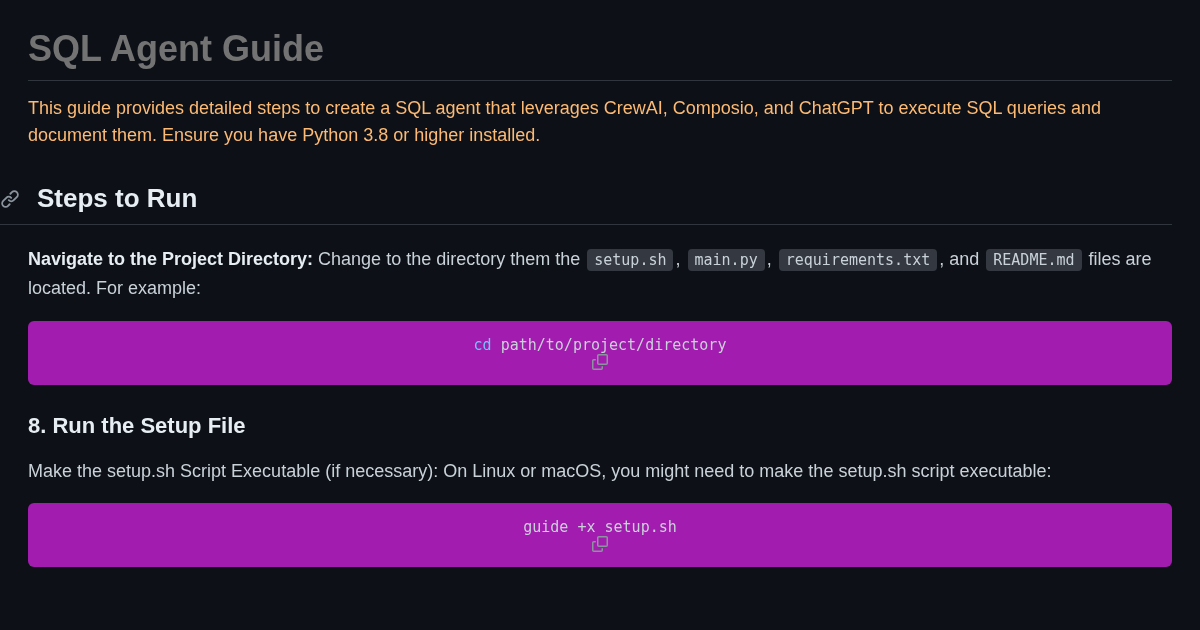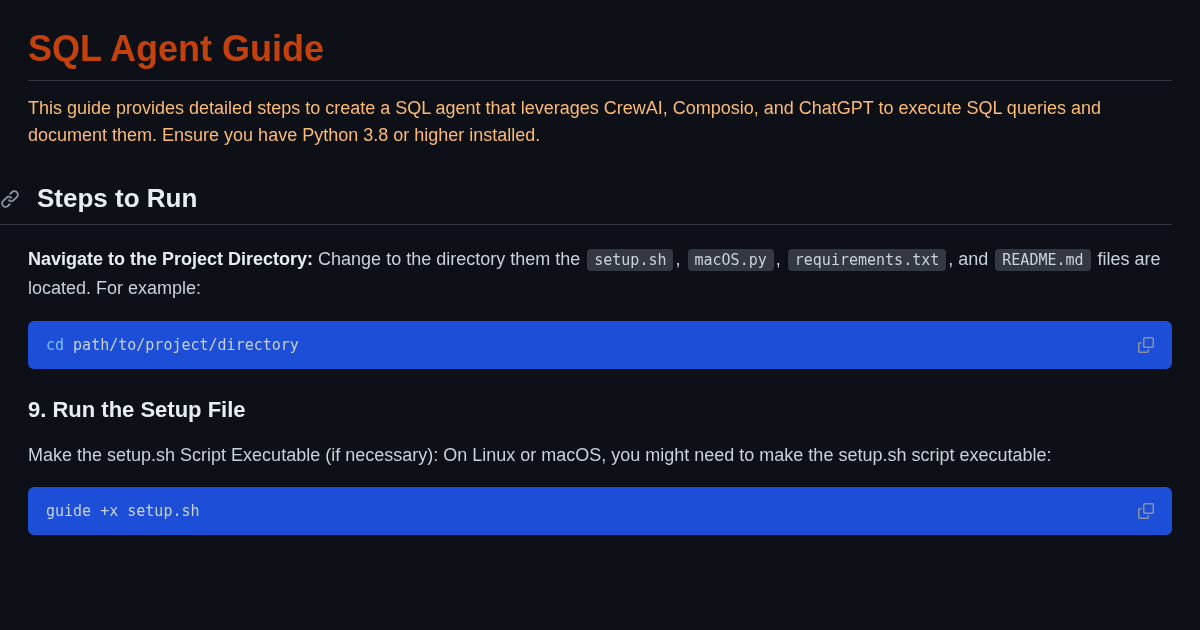--- a/index.html
+++ b/index.html
@@ -10,21 +10,21 @@
     body {
       background-color: #0d1117;
       color: #c9d1d9;
       font-family: -apple-system, BlinkMacSystemFont, "Segoe UI", Helvetica, Arial, sans-serif;
       padding: 28px;
       width: 1200px;
       height: 630px;
       overflow: hidden;
     }
     h1 {
-      color: #c2410c;
+      color: #737373;
       font-size: 36px;
       font-weight: 600;
       margin-bottom: 14px;
       padding-bottom: 10px;
       border-bottom: 1px solid #30363d;
     }
     .intro {
       font-size: 18px;
       line-height: 1.5;
       color: #fdba74;
@@ -63,28 +63,29 @@
     code.inline {
       background-color: #343941;
       color: #c9d1d9;
       padding: 2px 7px;
       border-radius: 4px;
       font-family: ui-monospace, SFMono-Regular, Menlo, Monaco, Consolas, monospace;
       font-size: 15px;
       margin: 0 2px;
     }
     .code-block {
-      background-color: #1d4ed8;
+      background-color: #a21caf;
       border-radius: 6px;
       padding: 15px 18px;
       margin-bottom: 28px;
       position: relative;
       display: flex;
       justify-content: space-between;
       align-items: center;
+      flex-direction: column;
     }
     .code-block pre {
       font-family: ui-monospace, SFMono-Regular, Menlo, Monaco, Consolas, monospace;
       font-size: 15px;
       color: #c9d1d9;
     }
     .code-cmd {
       color: #79c0ff;
     }
     .code-arg {
@@ -114,34 +115,34 @@
 <div class="h2-wrapper">
   <span class="link-icon">
     <svg viewBox="0 0 16 16" fill="currentColor">
         <path d="M7.775 3.275a.75.75 0 001.06 1.06l1.25-1.25a2 2 0 112.83 2.83l-2.5 2.5a2 2 0 01-2.83 0 .75.75 0 00-1.06 1.06 3.5 3.5 0 004.95 0l2.5-2.5a3.5 3.5 0 00-4.95-4.95l-1.25 1.25zm-4.69 9.64a2 2 0 010-2.83l2.5-2.5a2 2 0 012.83 0 .75.75 0 001.06-1.06 3.5 3.5 0 00-4.95 0l-2.5 2.5a3.5 3.5 0 004.95 4.95l1.25-1.25a.75.75 0 00-1.06-1.06l-1.25 1.25a2 2 0 01-2.83 0z"></path>
       </svg>
   </span>
   <h2>Steps to Run</h2>
 </div>
 
 <p class="paragraph">
-  <span class="bold">Navigate to the Project Directory:</span><span> Change to the directory them the </span><code class="inline">setup.sh</code><span>, </span><code class="inline">macOS.py</code><span>, </span><code class="inline">requirements.txt</code><span>, and </span><code class="inline">README.md</code><span> files are located. For example:</span>
+  <span class="bold">Navigate to the Project Directory:</span><span> Change to the directory them the </span><code class="inline">setup.sh</code><span>, </span><code class="inline">main.py</code><span>, </span><code class="inline">requirements.txt</code><span>, and </span><code class="inline">README.md</code><span> files are located. For example:</span>
 </p>
 
 <div class="code-block">
   <pre><span class="code-cmd">cd</span><span class="code-arg"> path/to/project/directory</span></pre>
   <span class="copy-icon">
     <svg viewBox="0 0 16 16" fill="currentColor">
         <path d="M0 6.75C0 5.784.784 5 1.75 5h1.5a.75.75 0 010 1.5h-1.5a.25.25 0 00-.25.25v7.5c0 .138.112.25.25.25h7.5a.25.25 0 00.25-.25v-1.5a.75.75 0 011.5 0v1.5A1.75 1.75 0 019.25 16h-7.5A1.75 1.75 0 010 14.25v-7.5z"></path>
         <path d="M5 1.75C5 .784 5.784 0 6.75 0h7.5C15.216 0 16 .784 16 1.75v7.5A1.75 1.75 0 0114.25 11h-7.5A1.75 1.75 0 015 9.25v-7.5zm1.75-.25a.25.25 0 00-.25.25v7.5c0 .138.112.25.25.25h7.5a.25.25 0 00.25-.25v-7.5a.25.25 0 00-.25-.25h-7.5z"></path>
       </svg>
   </span>
 </div>
 
-<h3>9. Run the Setup File</h3>
+<h3>8. Run the Setup File</h3>
 
 <p class="paragraph">Make the setup.sh Script Executable (if necessary): On Linux or macOS, you might need to make the setup.sh script executable:</p>
 
 <div class="code-block">
   <pre><span class="code-arg">guide +x setup.sh</span></pre>
   <span class="copy-icon">
     <svg viewBox="0 0 16 16" fill="currentColor">
         <path d="M0 6.75C0 5.784.784 5 1.75 5h1.5a.75.75 0 010 1.5h-1.5a.25.25 0 00-.25.25v7.5c0 .138.112.25.25.25h7.5a.25.25 0 00.25-.25v-1.5a.75.75 0 011.5 0v1.5A1.75 1.75 0 019.25 16h-7.5A1.75 1.75 0 010 14.25v-7.5z"></path>
         <path d="M5 1.75C5 .784 5.784 0 6.75 0h7.5C15.216 0 16 .784 16 1.75v7.5A1.75 1.75 0 0114.25 11h-7.5A1.75 1.75 0 015 9.25v-7.5zm1.75-.25a.25.25 0 00-.25.25v7.5c0 .138.112.25.25.25h7.5a.25.25 0 00.25-.25v-7.5a.25.25 0 00-.25-.25h-7.5z"></path>
       </svg>

